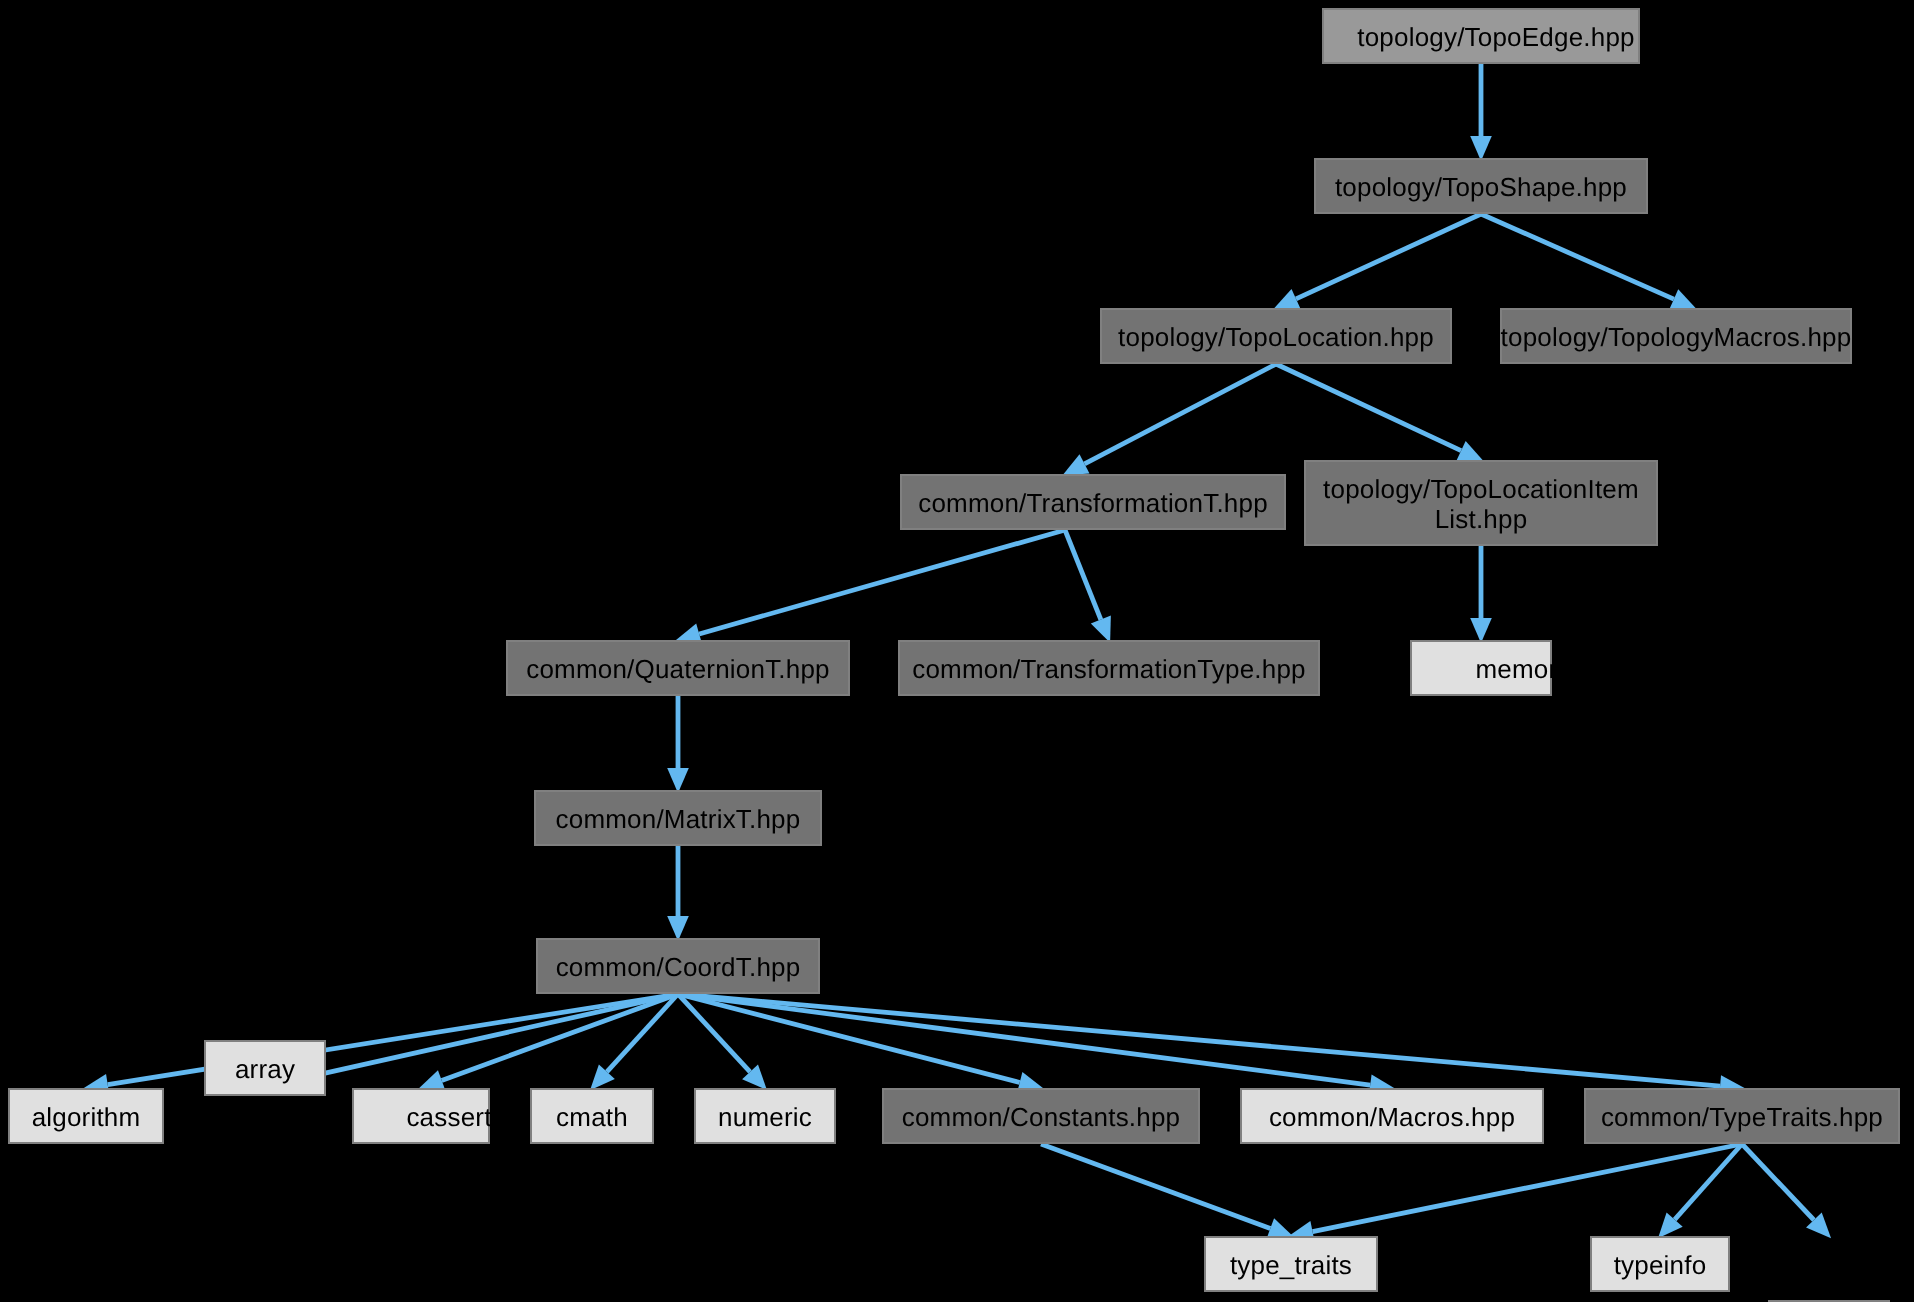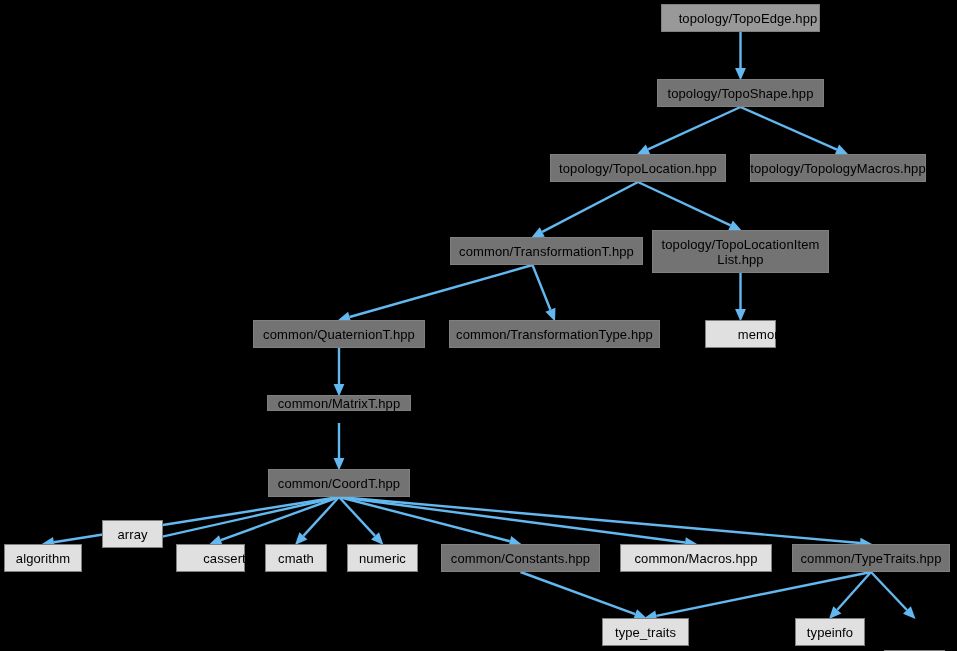--- a/index.html
+++ b/index.html
@@ -99,21 +99,21 @@
       <div class="graph-node fill-root" style="left: 661px; top: 4px; width: 159px; height: 28px; padding-left: 18px;">topology/TopoEdge.hpp</div>
       <div class="graph-node fill-white" style="left: 657px; top: 79px; width: 167px; height: 28px;">topology/TopoShape.hpp</div>
       <div class="graph-node fill-white" style="left: 550px; top: 154px; width: 176px; height: 28px;">topology/TopoLocation.hpp</div>
       <div class="graph-node fill-white" style="left: 750px; top: 154px; width: 176px; height: 28px;">topology/TopologyMacros.hpp</div>
       <div class="graph-node fill-white" style="left: 436px; top: 237px; width: 193px; height: 28px; margin-left: 14px;">common/TransformationT.hpp</div>
       <div class="graph-node fill-white" style="left: 652px; top: 230px; width: 177px; height: 43px;">topology/TopoLocationItem
 List.hpp</div>
       <div class="graph-node fill-white" style="left: 253px; top: 320px; width: 172px; height: 28px;">common/QuaternionT.hpp</div>
       <div class="graph-node fill-white" style="left: 449px; top: 320px; width: 211px; height: 28px;">common/TransformationType.hpp</div>
       <div class="graph-node fill-grey" style="left: 705px; top: 320px; width: 71px; height: 28px; padding-left: 45px;">memory</div>
-      <div class="graph-node fill-white" style="left: 267px; top: 395px; width: 144px; height: 16px;">common/MatrixT.hpp</div>
+      <div class="graph-node fill-white" style="left: 267px; top: 395px; width: 144px; height: 28px;">common/MatrixT.hpp</div>
       <div class="graph-node fill-white" style="left: 268px; top: 469px; width: 142px; height: 28px;">common/CoordT.hpp</div>
       <div class="graph-node fill-grey" style="left: 4px; top: 544px; width: 78px; height: 28px;">algorithm</div>
       <div class="graph-node fill-grey" style="left: 102px; top: 520px; width: 61px; height: 28px;">array</div>
       <div class="graph-node fill-grey" style="left: 176px; top: 544px; width: 69px; height: 28px; padding-left: 31px;">cassert</div>
       <div class="graph-node fill-grey" style="left: 265px; top: 544px; width: 62px; height: 28px;">cmath</div>
       <div class="graph-node fill-grey" style="left: 347px; top: 544px; width: 71px; height: 28px;">numeric</div>
       <div class="graph-node fill-white" style="left: 441px; top: 544px; width: 159px; height: 28px;">common/Constants.hpp</div>
       <div class="graph-node fill-grey" style="left: 620px; top: 544px; width: 152px; height: 28px;">common/Macros.hpp</div>
       <div class="graph-node fill-white" style="left: 792px; top: 544px; width: 158px; height: 28px;">common/TypeTraits.hpp</div>
       <div class="graph-node fill-grey" style="left: 602px; top: 618px; width: 87px; height: 28px;">type_traits</div>

